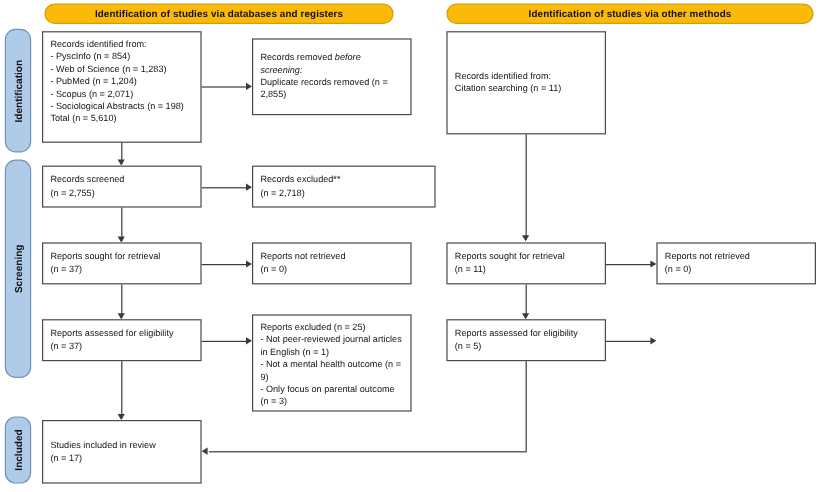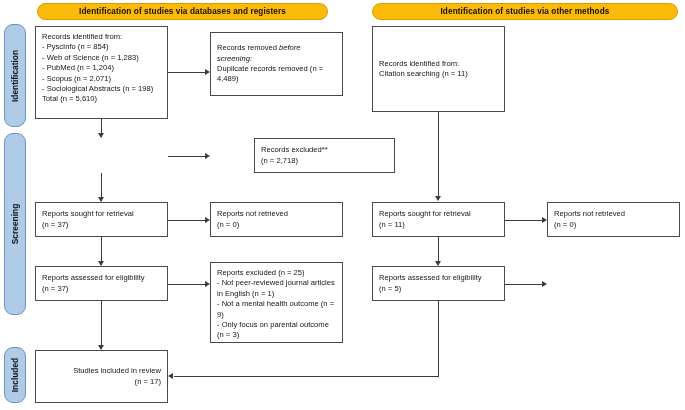--- a/index.html
+++ b/index.html
@@ -125,31 +125,33 @@
 - PubMed (n = 1,204)
 - Scopus (n = 2,071)
 - Sociological Abstracts (n = 198)
 Total (n = 5,610)</div>
 
   <div class="ln h" style="left:168px; top:72px; width:38px;"></div>
   <div class="arrow right" style="left:205px; top:69px;"></div>
 
   <div class="box vcenter" style="left:210px; top:32px; width:133px; height:64px; white-space:normal;">
     <div><span>Records removed </span><i>before screening:</i></div>
-    <div style="white-space:pre-line;">    Duplicate records removed (n = 4,489)</div>
+    <div style="white-space:pre-line;">    Duplicate records removed (n = 2,855)</div>
   </div>
 
   <div class="ln v" style="left:101px; top:119px; width:1px; height:18px;"></div>
   <div class="arrow down" style="left:98px; top:133px;"></div>
 
+  <div class="box vcenter" style="left:35px; top:138px; width:133px; height:35px;">Records screened
+(n = 2,755)</div>
 
   <div class="ln h" style="left:168px; top:156px; width:38px;"></div>
   <div class="arrow right" style="left:205px; top:153px;"></div>
 
-  <div class="box vcenter" style="left:210px; top:138px; width:141px; height:35px;margin-left:44px;">Records excluded**
+  <div class="box vcenter" style="left:210px; top:138px; width:153px; height:35px;">Records excluded**
 (n = 2,718)</div>
 
   <div class="ln v" style="left:101px; top:173px; height:28px;"></div>
   <div class="arrow down" style="left:98px; top:197px;"></div>
 
   <div class="box vcenter" style="left:35px; top:202px; width:133px; height:35px;">Reports sought for retrieval
 (n = 37)</div>
 
   <div class="ln h" style="left:168px; top:220px; width:38px;"></div>
   <div class="arrow right" style="left:205px; top:217px;"></div>
@@ -168,21 +170,21 @@
 
   <div class="box" style="left:210px; top:262px; width:133px; height:81px;">Reports excluded (n = 25)
     - Not peer-reviewed journal articles in English (n = 1)
     - Not a mental health outcome (n = 9)
     - Only focus on parental outcome (n = 3)
     - Did not include children with different-sex parents (n = 12)</div>
 
   <div class="ln v" style="left:101px; top:301px; height:48px;"></div>
   <div class="arrow down" style="left:98px; top:345px;"></div>
 
-  <div class="box vcenter" style="left:35px; top:350px; width:133px; height:53px;text-align:right;">Studies included in review
+  <div class="box vcenter" style="left:35px; top:350px; width:133px; height:53px;">Studies included in review
 (n = 17)</div>
 
   <div class="box vcenter" style="left:372px; top:26px; width:133px; height:86px;">Records identified from:
     Citation searching (n = 11)</div>
 
   <div class="ln v" style="left:438px; top:112px; height:88px;"></div>
   <div class="arrow down" style="left:435px; top:196px;"></div>
 
   <div class="box vcenter" style="left:372px; top:202px; width:133px; height:35px;">Reports sought for retrieval
 (n = 11)</div>

